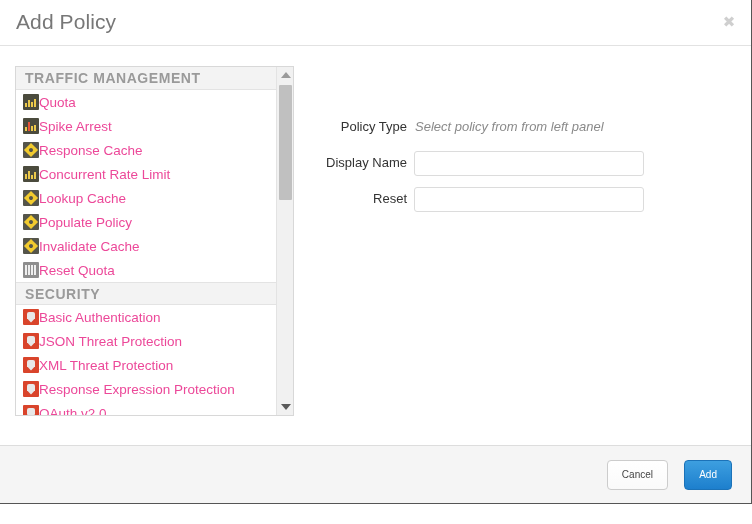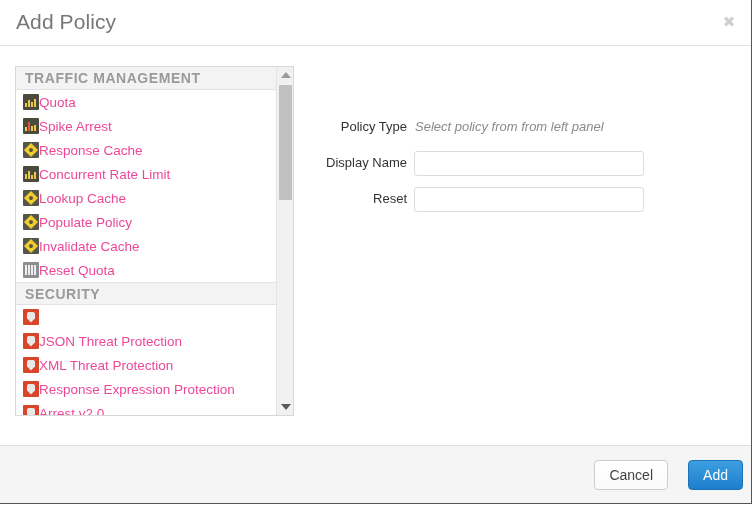--- a/index.html
+++ b/index.html
@@ -247,33 +247,33 @@
     background: #f5f5f5;
     border-top: 1px solid #dddddd;
     position: relative;
   }
   .btn {
     position: absolute;
     top: 14px;
     height: 30px;
     border-radius: 4px;
     font-family: "Liberation Sans", sans-serif;
-    font-size: 14px;
+    font-size: 10px;
     cursor: pointer;
     padding: 0 14px;
     line-height: 28px;
   }
   .btn-cancel {
     right: 83px;
     background: linear-gradient(to bottom, #ffffff, #fafafa);
     border: 1px solid #cccccc;
     color: #444444;
   }
   .btn-add {
-    right: 8px;
+    right: 19px;
     background: linear-gradient(to bottom, #3d9fe0 0%, #1d7fcd 100%);
     border: 1px solid #1b72b8;
     color: #ffffff;
   }
 </style>
 </head>
 <body>
 
 <div class="dialog">
 
@@ -364,20 +364,21 @@
           </span>
           <span class="label">Reset Quota</span>
         </div>
 
         <div class="section-head second">SECURITY</div>
 
         <div class="policy-item">
           <span class="icon16 ico-shield">
               <span class="shield"></span>
             </span>
+          <span class="label">Basic Authentication</span>
         </div>
 
         <div class="policy-item">
           <span class="icon16 ico-shield">
               <span class="shield"></span>
             </span>
           <span class="label">JSON Threat Protection</span>
         </div>
 
         <div class="policy-item">
@@ -391,21 +392,21 @@
           <span class="icon16 ico-shield">
               <span class="shield"></span>
             </span>
           <span class="label">Response Expression Protection</span>
         </div>
 
         <div class="policy-item">
           <span class="icon16 ico-shield">
               <span class="shield"></span>
             </span>
-          <span class="label">Arrest v2.0</span>
+          <span class="label">OAuth v2.0</span>
         </div>
 
       </div>
 
       <div class="vscroll">
         <div class="sb-arrow up">
             <span class="tri"></span>
           </div>
         <div class="sb-thumb"></div>
         <div class="sb-arrow down">

